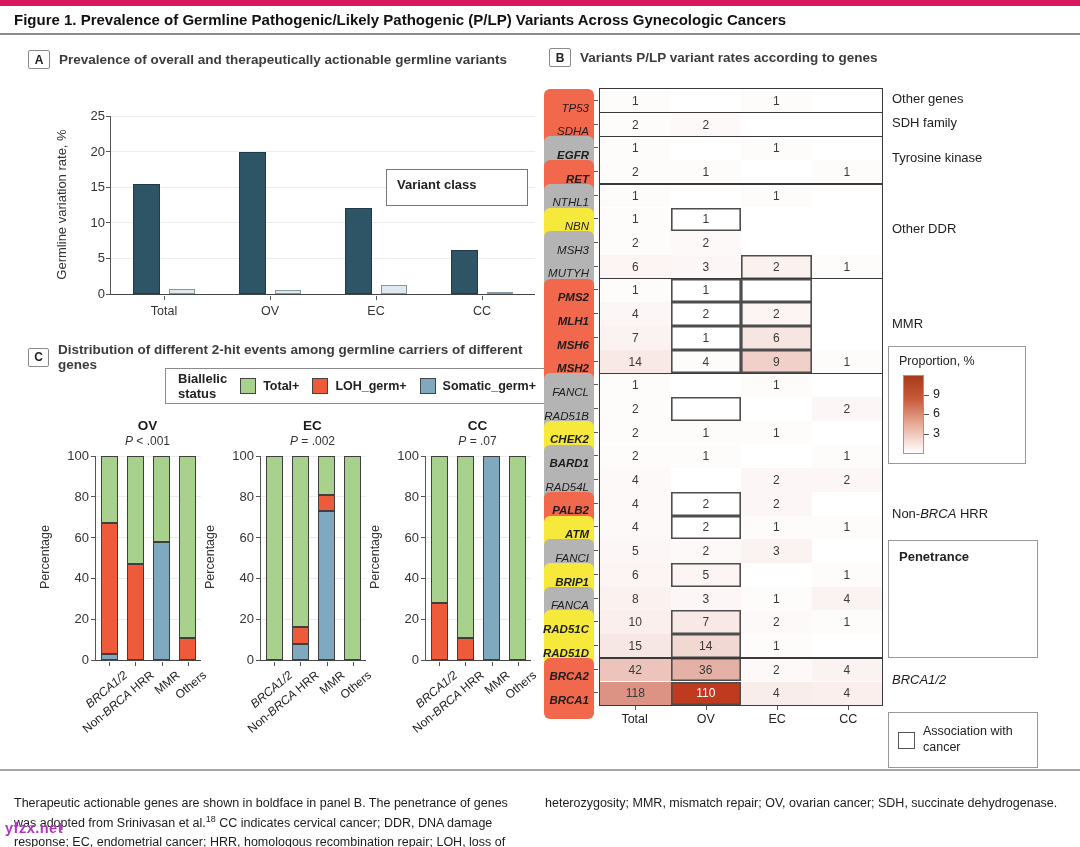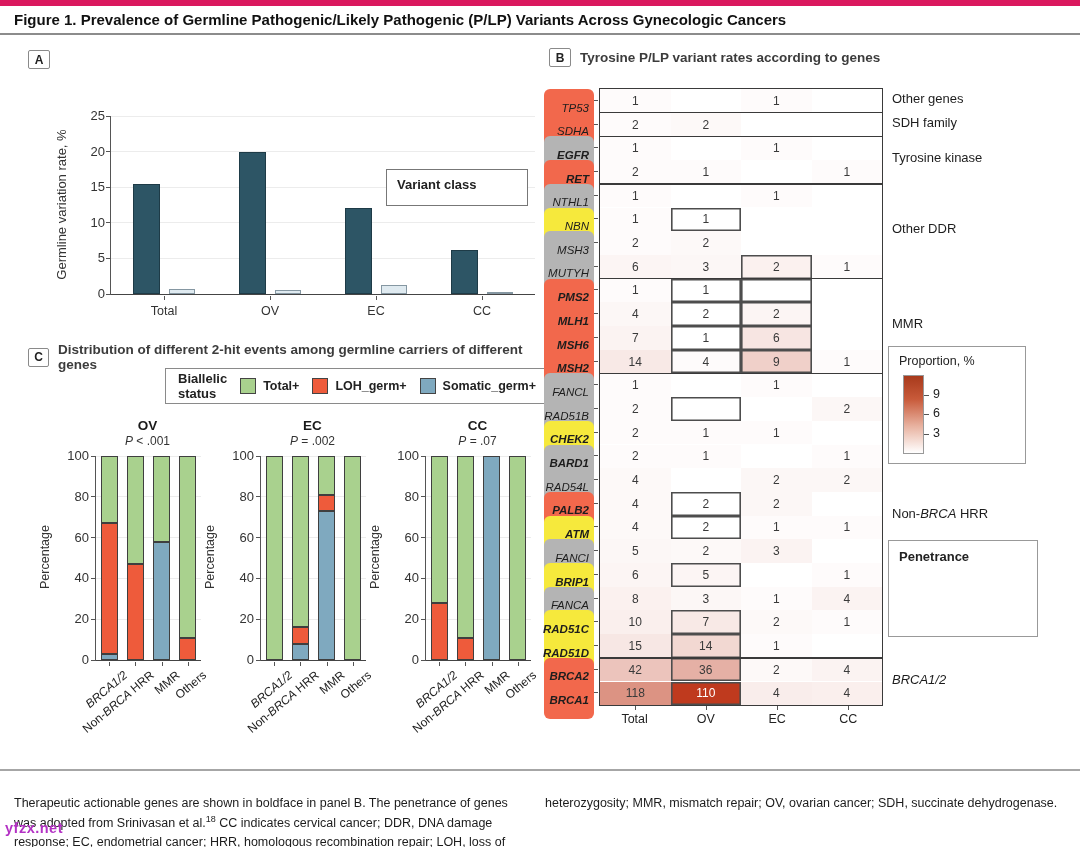--- a/index.html
+++ b/index.html
@@ -79,21 +79,21 @@
   #b-ann{position:absolute;left:346px;top:42px;width:186px;height:680px;}
   .b-grouplabel{position:absolute;left:2px;font-size:13px;color:#1d1d1d;white-space:nowrap;}
   .b-grouplabel.it{font-style:italic;}
   #b-colorbar{position:absolute;left:-2px;top:258px;width:138px;height:118px;box-sizing:border-box;
               border:1px solid #999;background:#fff;}
   .cb-title{position:absolute;left:10px;top:7px;font-size:12.5px;color:#222;}
   .cb-bar{position:absolute;left:14px;top:28px;width:19px;height:77px;border:1px solid #999;
           background:linear-gradient(#a83a1c,#c85a3a 30%,#e8b2a0 65%,#ffffff);}
   .cb-tick{position:absolute;left:44px;font-size:12.5px;color:#222;}
   .cb-tickmark{position:absolute;left:35px;width:5px;height:1px;background:#555;}
-  #b-pen{position:absolute;left:-2px;top:452px;width:150px;height:97px;box-sizing:border-box;
+  #b-pen{position:absolute;left:-2px;top:452px;width:150px;height:118px;box-sizing:border-box;
          border:1px solid #999;background:#fff;padding:8px 10px;}
   .pen-swatch{width:15px;height:15px;box-sizing:border-box;border:1px solid #666;}
   #b-assoc{position:absolute;left:-2px;top:624px;width:150px;height:56px;box-sizing:border-box;
            border:1px solid #999;background:#fff;display:flex;align-items:center;gap:8px;padding:0 9px;}
   .assoc-swatch{width:17px;height:17px;flex:0 0 auto;box-sizing:border-box;border:1.5px solid #555;background:#fff;}
   .assoc-label{font-size:12.5px;color:#222;line-height:1.25;}
 
   
   .cap{position:absolute;top:781px;font-size:12.5px;line-height:1.55;color:#1c1c1c;}
   #cap-left{left:14px;width:506px;}
@@ -105,20 +105,21 @@
 <body>
 
 <div class="page">
   <div class="topbar"></div>
   <div class="fig-title">Figure 1. Prevalence of Germline Pathogenic/Likely Pathogenic (P/LP) Variants Across Gynecologic Cancers</div>
   <div class="title-rule"></div>
 
   <section id="panelA">
     <div class="panel-header" style="left:0;top:4px;">
       <span class="pletter">A</span>
+      <span class="ptitle">Prevalence of overall and therapeutically actionable germline variants</span>
     </div>
     <div class="a-ylabel">Germline variation rate, %</div>
     <div id="a-plot">
         <div class="a-ytick" style="top: 170px;">0</div>
         <div class="a-ytickmark" style="top: 177.5px;"></div>
         <div class="a-grid" style="top: 141.9px;"></div>
         <div class="a-ytick" style="top: 134.4px;">5</div>
         <div class="a-ytickmark" style="top: 141.9px;"></div>
         <div class="a-grid" style="top: 106.3px;"></div>
         <div class="a-ytick" style="top: 98.8px;">10</div>
@@ -295,21 +296,21 @@
             <div class="c-xtickmark" style="left: 91.875px;"></div>
             <div class="c-xlabel" style="right: 1.125px; top: 212px;">Others</div>
           </div>
         </div>
       </div>
   </section>
 
   <section id="panelB">
     <div class="panel-header">
       <span class="pletter">B</span>
-      <span class="ptitle">Tyrosine P/LP variant rates according to genes</span>
+      <span class="ptitle">Variants P/LP variant rates according to genes</span>
     </div>
     <div id="b-chips">
         <div class="chip" style="top: 1px; background: rgb(242, 104, 76);">
           <span>TP53</span>
         </div>
         <div class="chip-tick" style="top: 11.85px;"></div>
         <div class="chip" style="top: 24.7px; background: rgb(242, 104, 76);">
           <span>SDHA</span>
         </div>
         <div class="chip-tick" style="top: 35.55px;"></div>
@@ -602,20 +603,24 @@
             <div class="cb-tick" style="top: 40.02px;">9</div>
             <div class="cb-tickmark" style="top: 67.27px;"></div>
             <div class="cb-tick" style="top: 59.27px;">6</div>
             <div class="cb-tickmark" style="top: 86.52px;"></div>
             <div class="cb-tick" style="top: 78.52px;">3</div>
           </div>
       </div>
       <div id="b-pen">
         <div class="legend-title">Penetrance</div>
       </div>
+      <div id="b-assoc">
+        <span class="assoc-swatch"></span>
+        <span class="assoc-label">Association with cancer</span>
+      </div>
     </div>
   </section>
 
   <div class="footer-rule"></div>
   <p class="cap" id="cap-left"><span>Therapeutic actionable genes are shown in boldface in panel B. The penetrance of genes was adopted from Srinivasan et al.</span><sup>18</sup><span> CC indicates cervical cancer; DDR, DNA damage response; EC, endometrial cancer; HRR, homologous recombination repair; LOH, loss of</span></p>
   <p class="cap" id="cap-right"><span>heterozygosity; MMR, mismatch repair; OV, ovarian cancer; SDH, succinate dehydrogenase.</span></p>
   <div class="watermark">yfzx.net</div>
 </div>
 
 </body></html>

